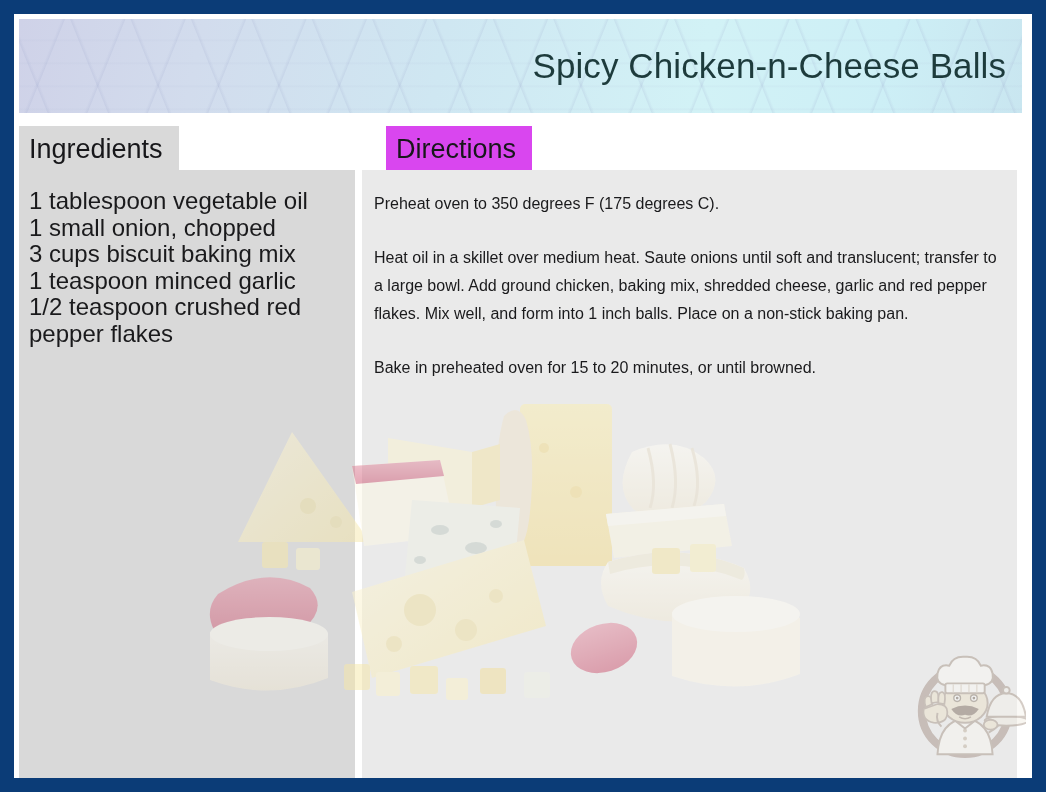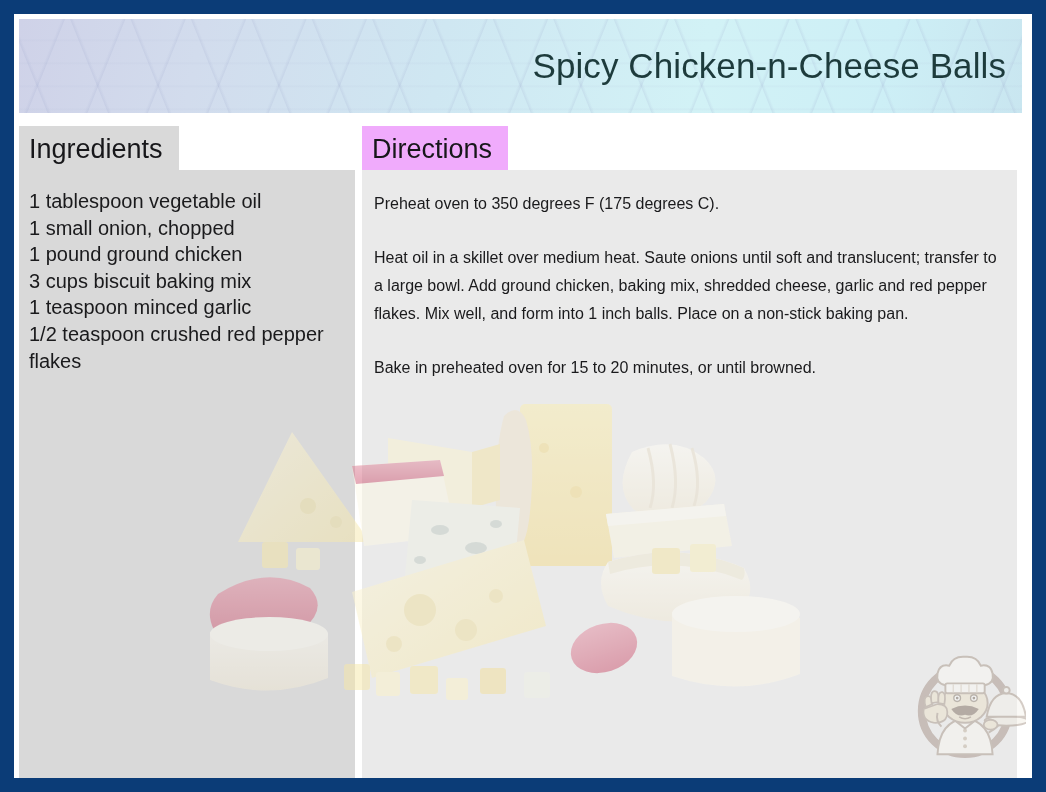--- a/index.html
+++ b/index.html
@@ -83,36 +83,36 @@
     box-sizing: border-box;
     padding: 2px 16px 0 10px;
     display: flex;
     align-items: center;
     font-size: 27px;
     color: #17171a;
     white-space: nowrap;
     z-index: 3;
   }
   .tab-ing  { background: #d9d9d9; }
-  .tab-dir  { background: #f0abfc; }
+  .tab-dir  { background: #d946ef; margin-left: 24px; }
 
   .panel {
     position: absolute;
     left: 0; top: 44px;
     right: 0; bottom: 0;
     overflow: hidden;
   }
   .panel-ing { background: #d9d9d9; }
   .panel-dir { background: #eaeaea; }
 
   .panel-body {
     position: relative;
     z-index: 3;
     padding: 18px 10px 0 10px;
-    font-size: 20px;
+    font-size: 24px;
     line-height: 26.6px;
     color: #1a1a1c;
   }
   .panel-dir .panel-body {
     padding: 20px 12px 0 12px;
     font-size: 16px;
     line-height: 28px;
   }
   .ing-line { white-space: normal; }
   .dir-para { margin: 0 0 26px 0; }
@@ -149,21 +149,20 @@
     <div class="banner">
       <div class="banner-title">Spicy Chicken-n-Cheese Balls</div>
     </div>
 
     <div class="col-ingredients">
       <div class="tab tab-ing">Ingredients</div>
       <div class="panel panel-ing">
         <div class="panel-body">
           <div class="ing-line">1 tablespoon vegetable oil</div>
           <div class="ing-line">1 small onion, chopped</div>
-          <div class="ing-line">1 pound ground chicken</div>
           <div class="ing-line">3 cups biscuit baking mix</div>
           <div class="ing-line">1 teaspoon minced garlic</div>
           <div class="ing-line">1/2 teaspoon crushed red pepper flakes</div>
         </div>
       </div>
     </div>
 
     <div class="col-directions">
       <div class="tab tab-dir">Directions</div>
       <div class="panel panel-dir">

